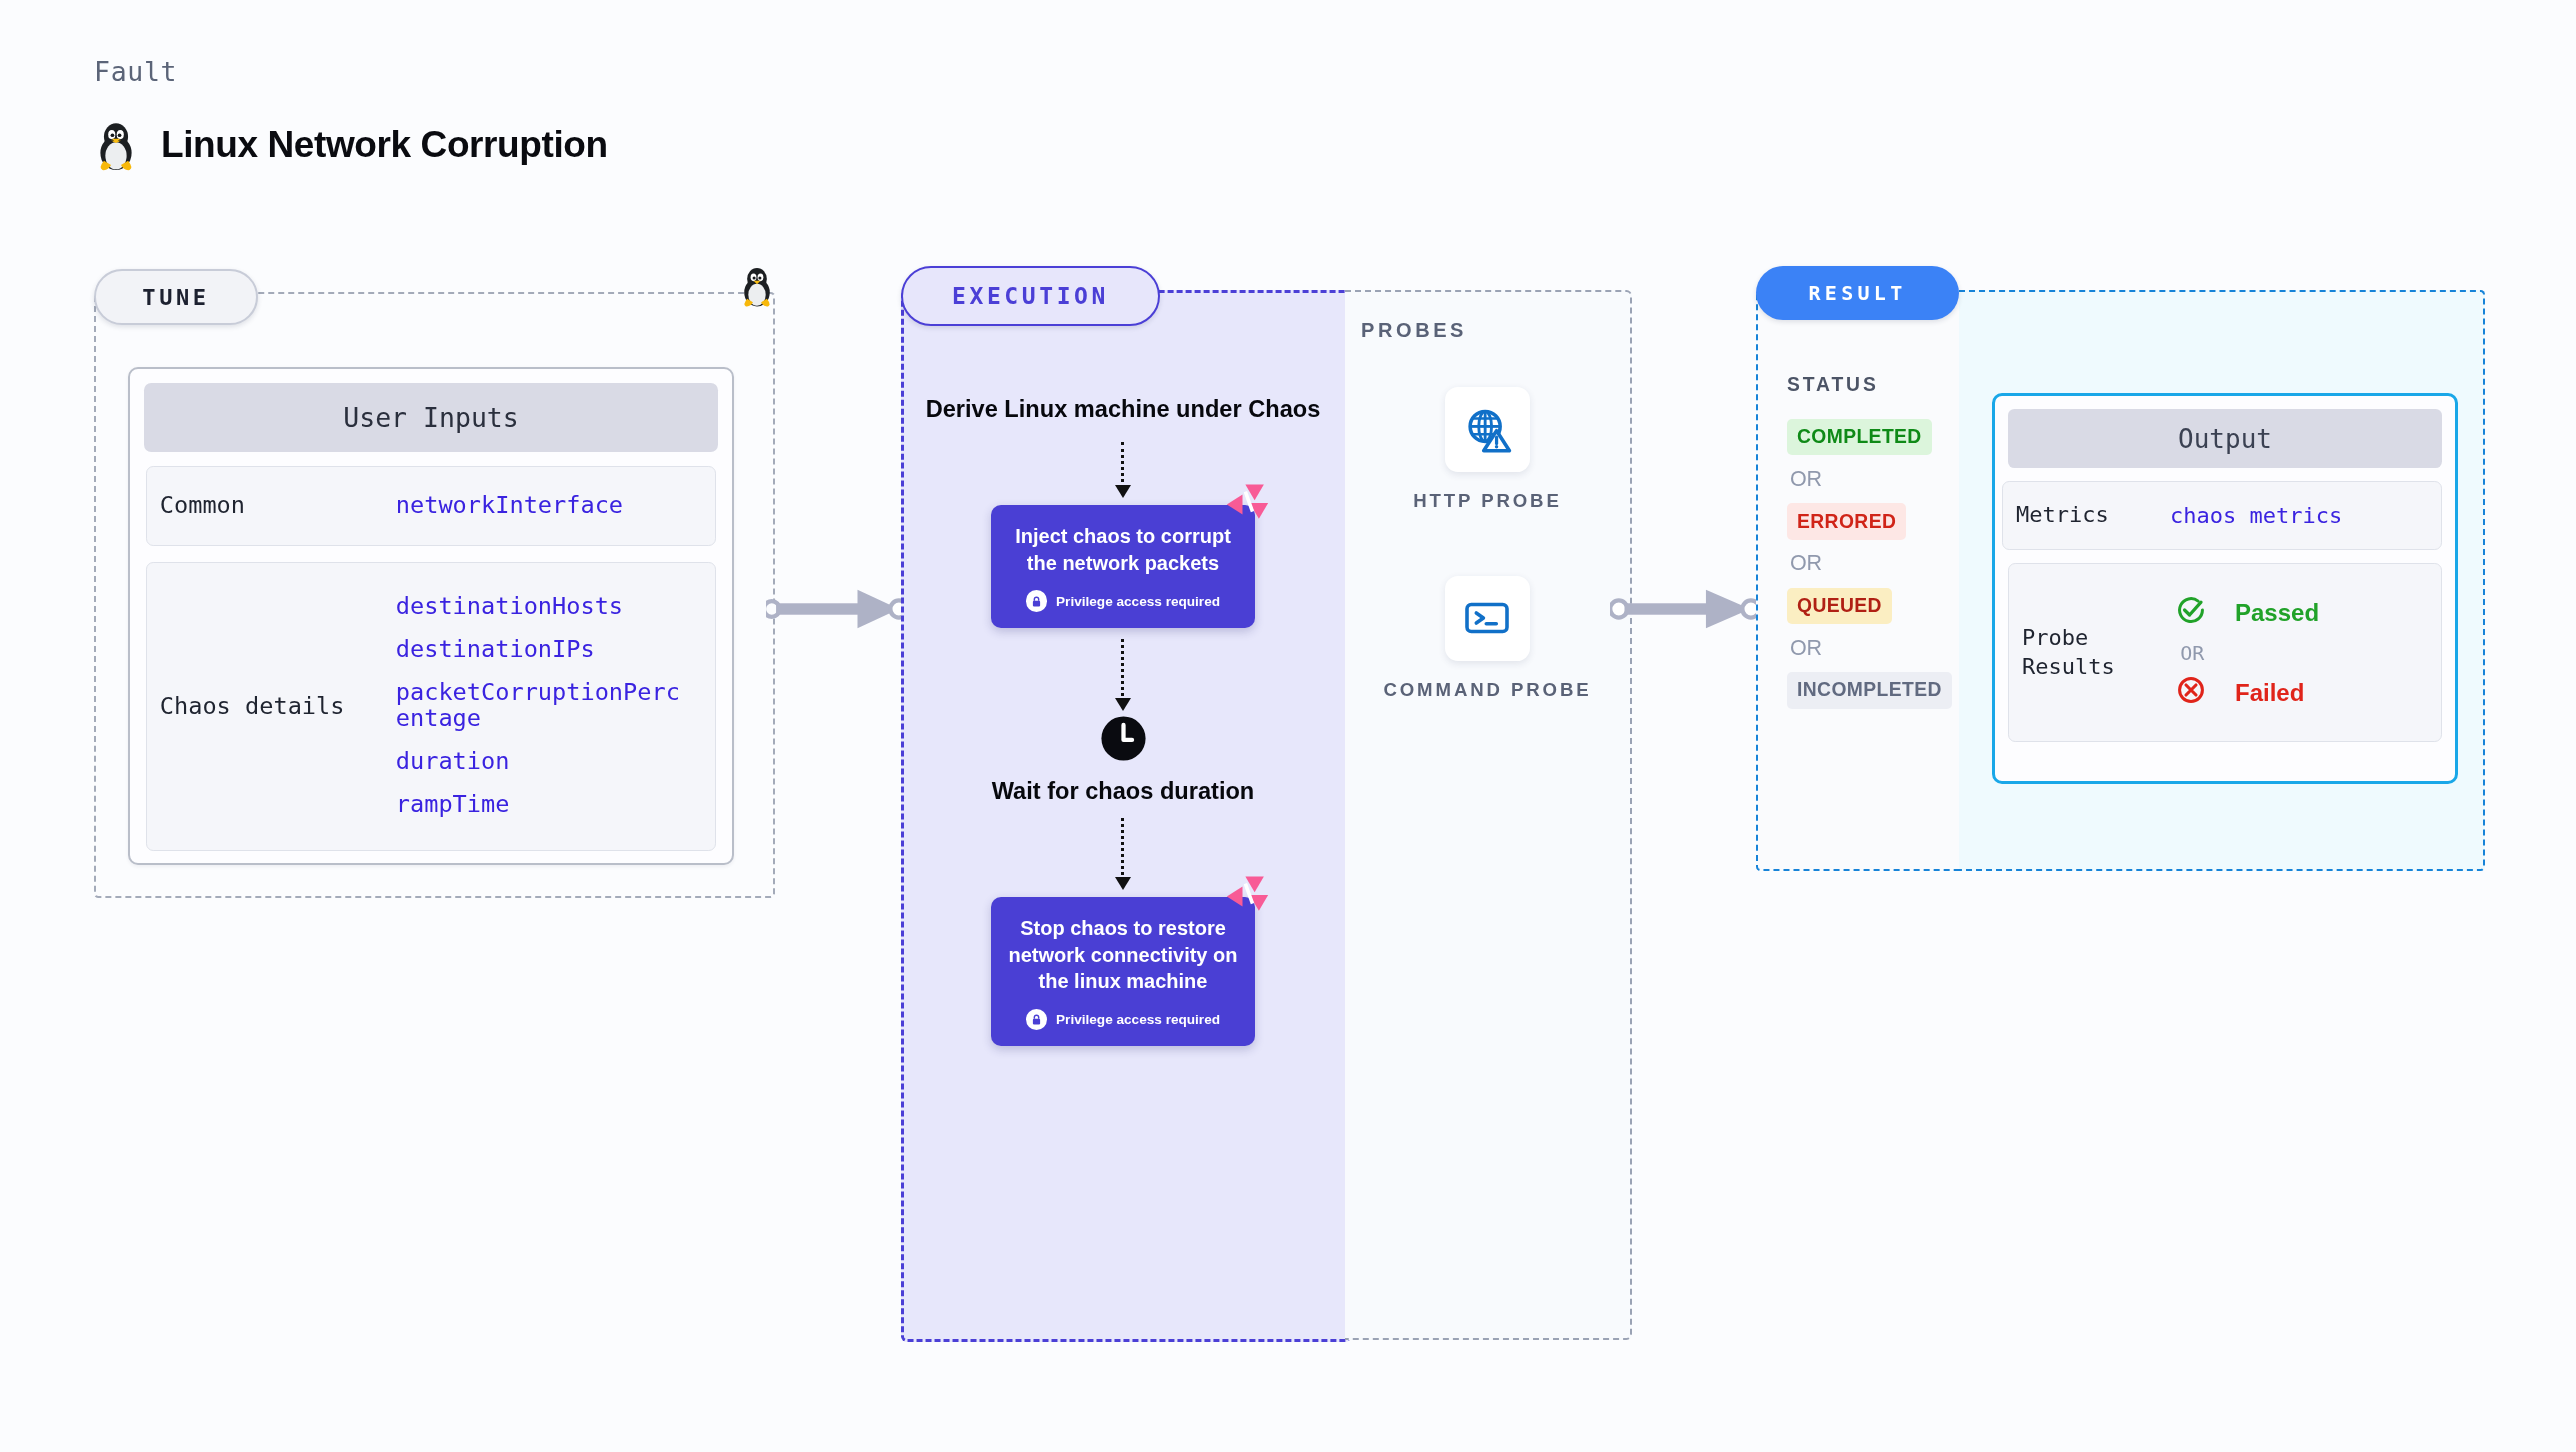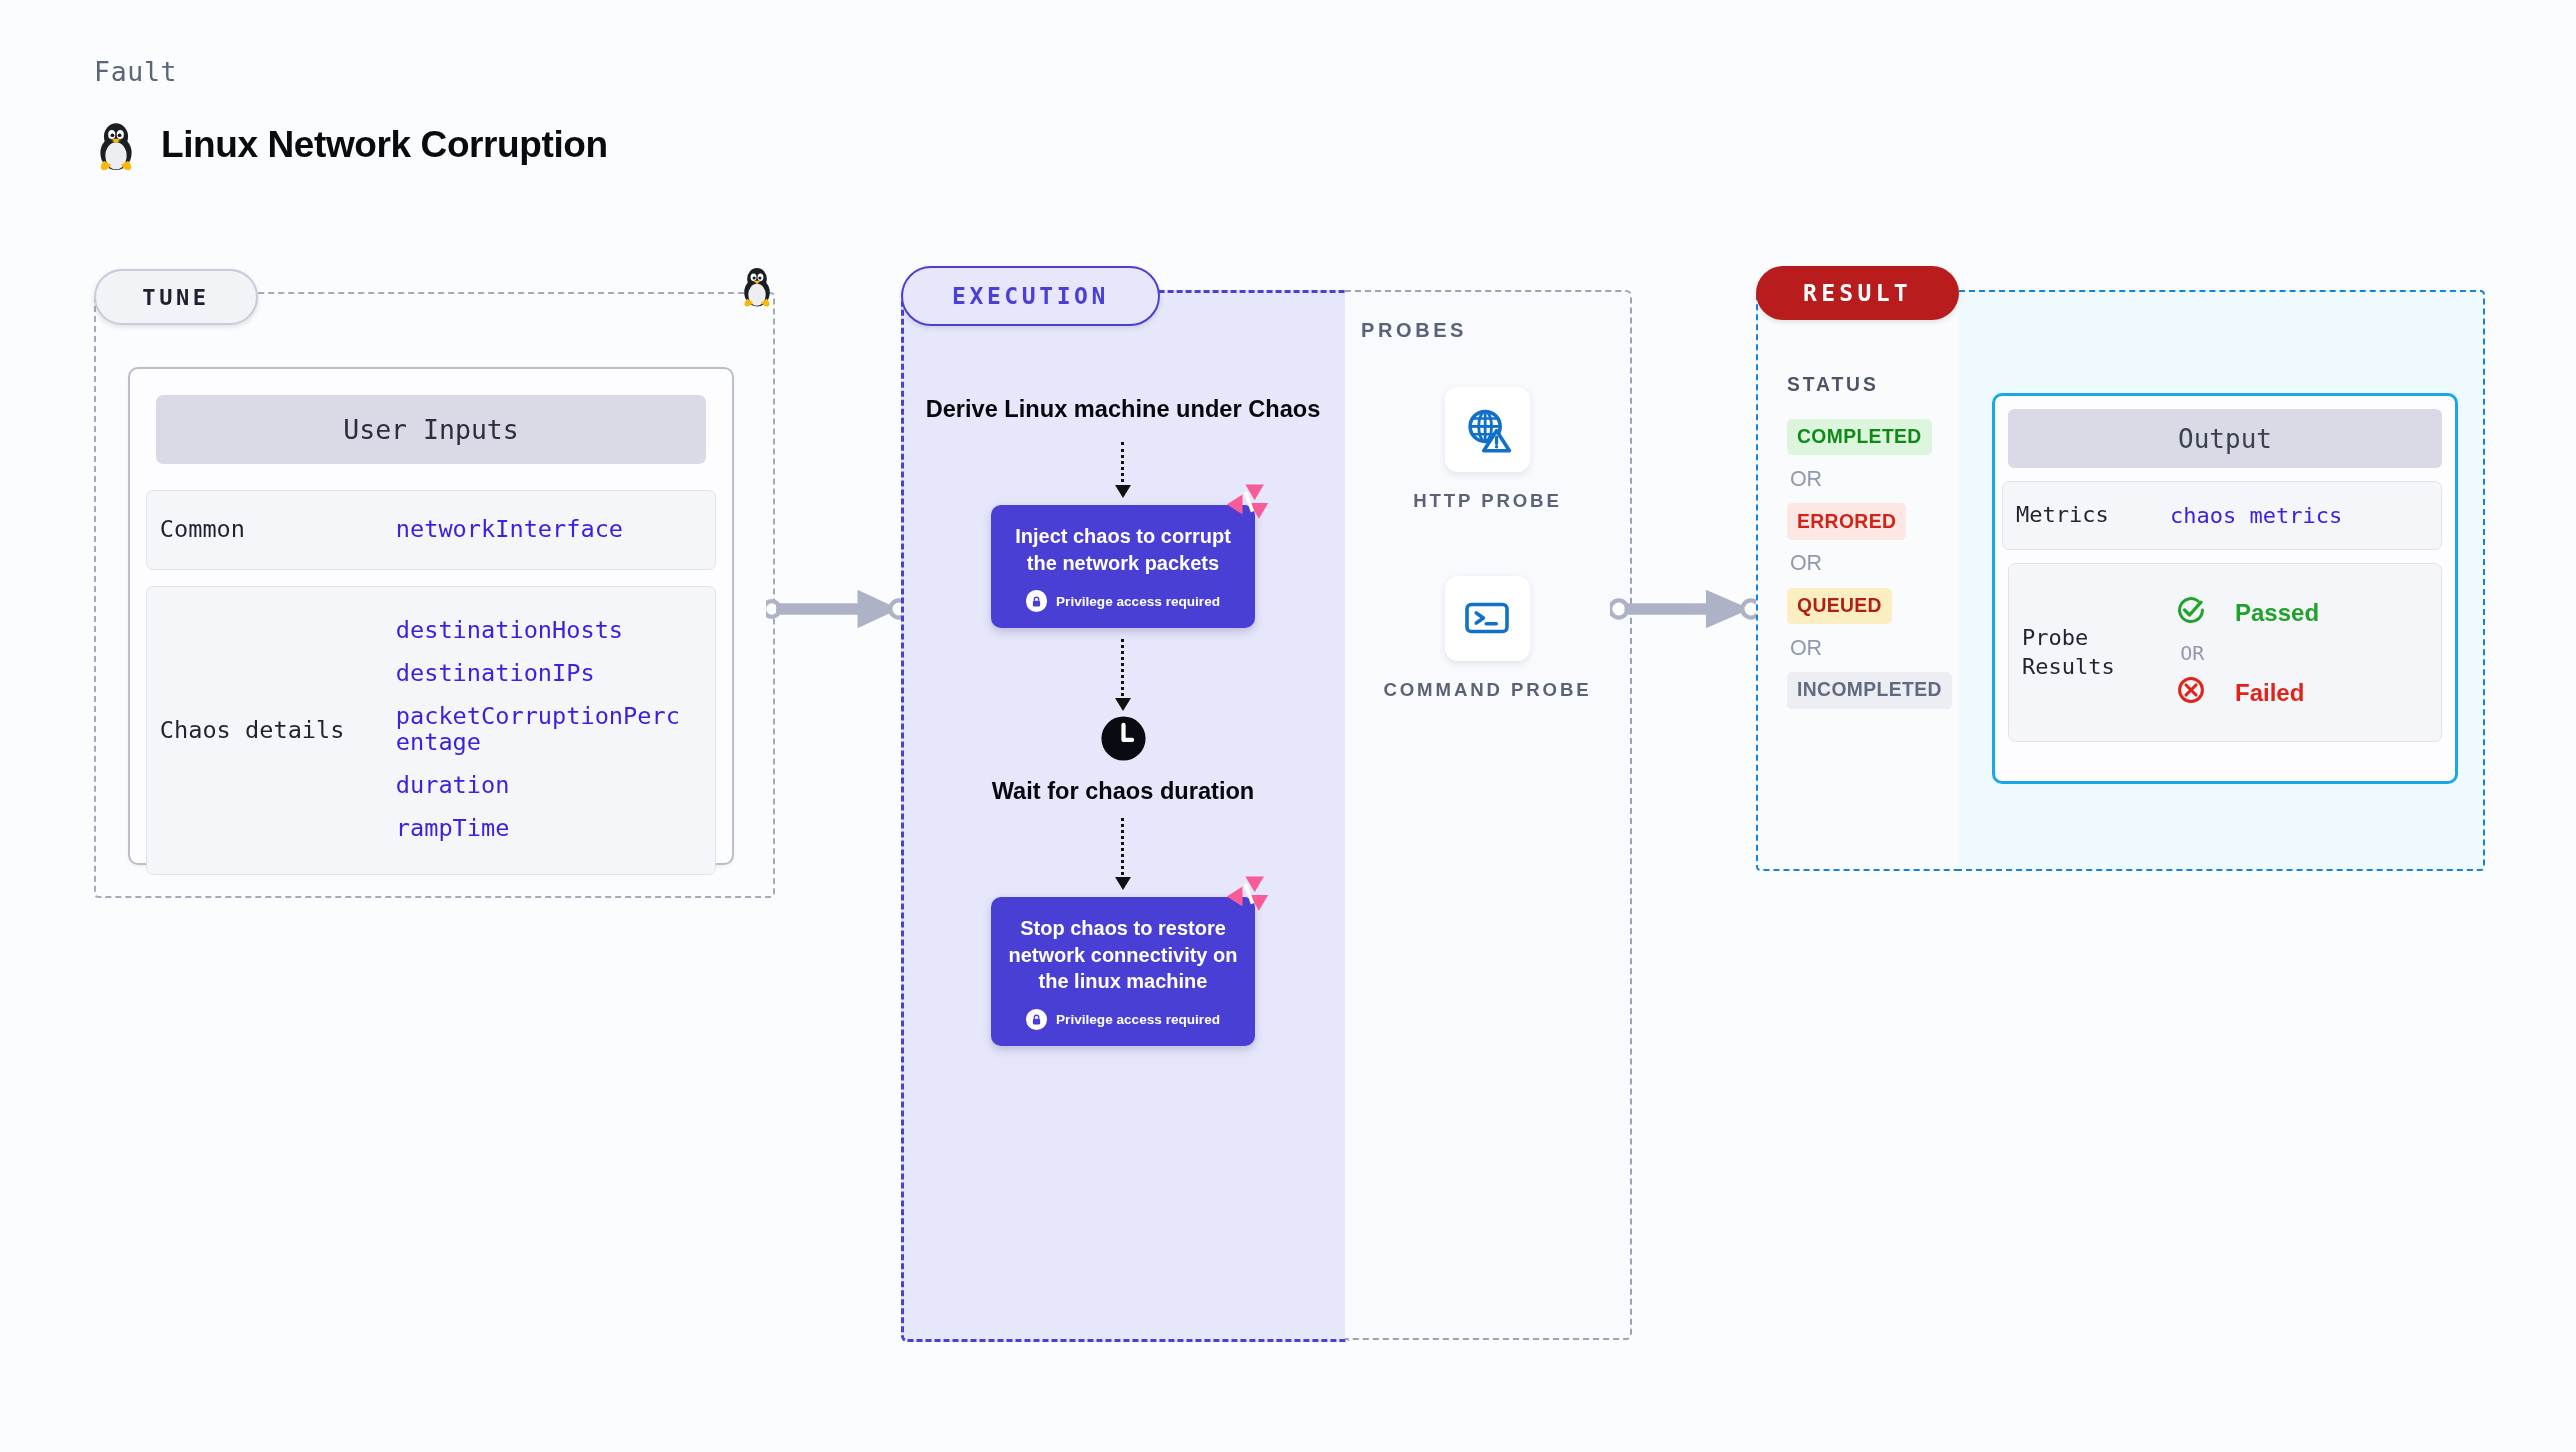--- a/index.html
+++ b/index.html
@@ -36,21 +36,21 @@
   #pill-tune{
     left:94px;top:269px;width:160px;height:52px;
     background:#f2f3f7;border:2.1px solid #c8ccd8;color:#1d2130;font-size:22px;
   }
   #pill-execution{
     left:901px;top:266px;width:255px;height:56px;
     background:#e7e6fb;border:2.9px solid #4b3fd6;color:#4b3fd6;font-size:23px;
   }
   #pill-result{
     left:1756px;top:266px;width:203px;height:54px;
-    background:#b91c1c;border:none;color:#ffffff;font-size:23px;letter-spacing:4.3px;
+    background:#3b82f6;border:none;color:#ffffff;font-size:20px;letter-spacing:4.3px;
   }
 
   
   #panel-tune{
     left:94px;top:292px;width:677px;height:602px;
     background:#fbfcfe;border:2.9px dashed #a3aab9;border-radius:4.3px;
   }
   #panel-execution{
     left:901px;top:290px;width:444px;height:1046px;
     background:#e7e7fb;border:3.6px dashed #4b3fd6;border-radius:5.7px;
@@ -82,21 +82,21 @@
     border-top:2.9px dashed #1683d8;
   }
 
   
   #user-inputs-card{
     left:128px;top:367px;width:602px;height:494px;
     background:#fdfdff;border:2.1px solid #b9bec9;border-radius:10px;
     box-shadow:0 1.4px 3.6px rgba(30,35,70,.06);
   }
   #user-inputs-header{
-    margin:26px;height:69px;background:#d9dae5;border-radius:7.2px;
+    margin:14px;height:69px;background:#d9dae5;border-radius:7.2px;
     display:flex;align-items:center;justify-content:center;
     font-family:"DejaVu Sans Mono", monospace;font-size:26.5px;color:#2a2f3d;
   }
   .io-row{
     margin:0 15.8px 15.8px 15.8px;background:#f5f6fa;border:1.4px solid #dfe2ea;border-radius:7.2px;
     display:flex;align-items:center;padding:15.8px 13px;box-sizing:border-box;
   }
   .io-label{
     font-family:"DejaVu Sans Mono", monospace;font-size:23.6px;color:#1f2430;
     width:236px;flex:none;line-height:1.25;

